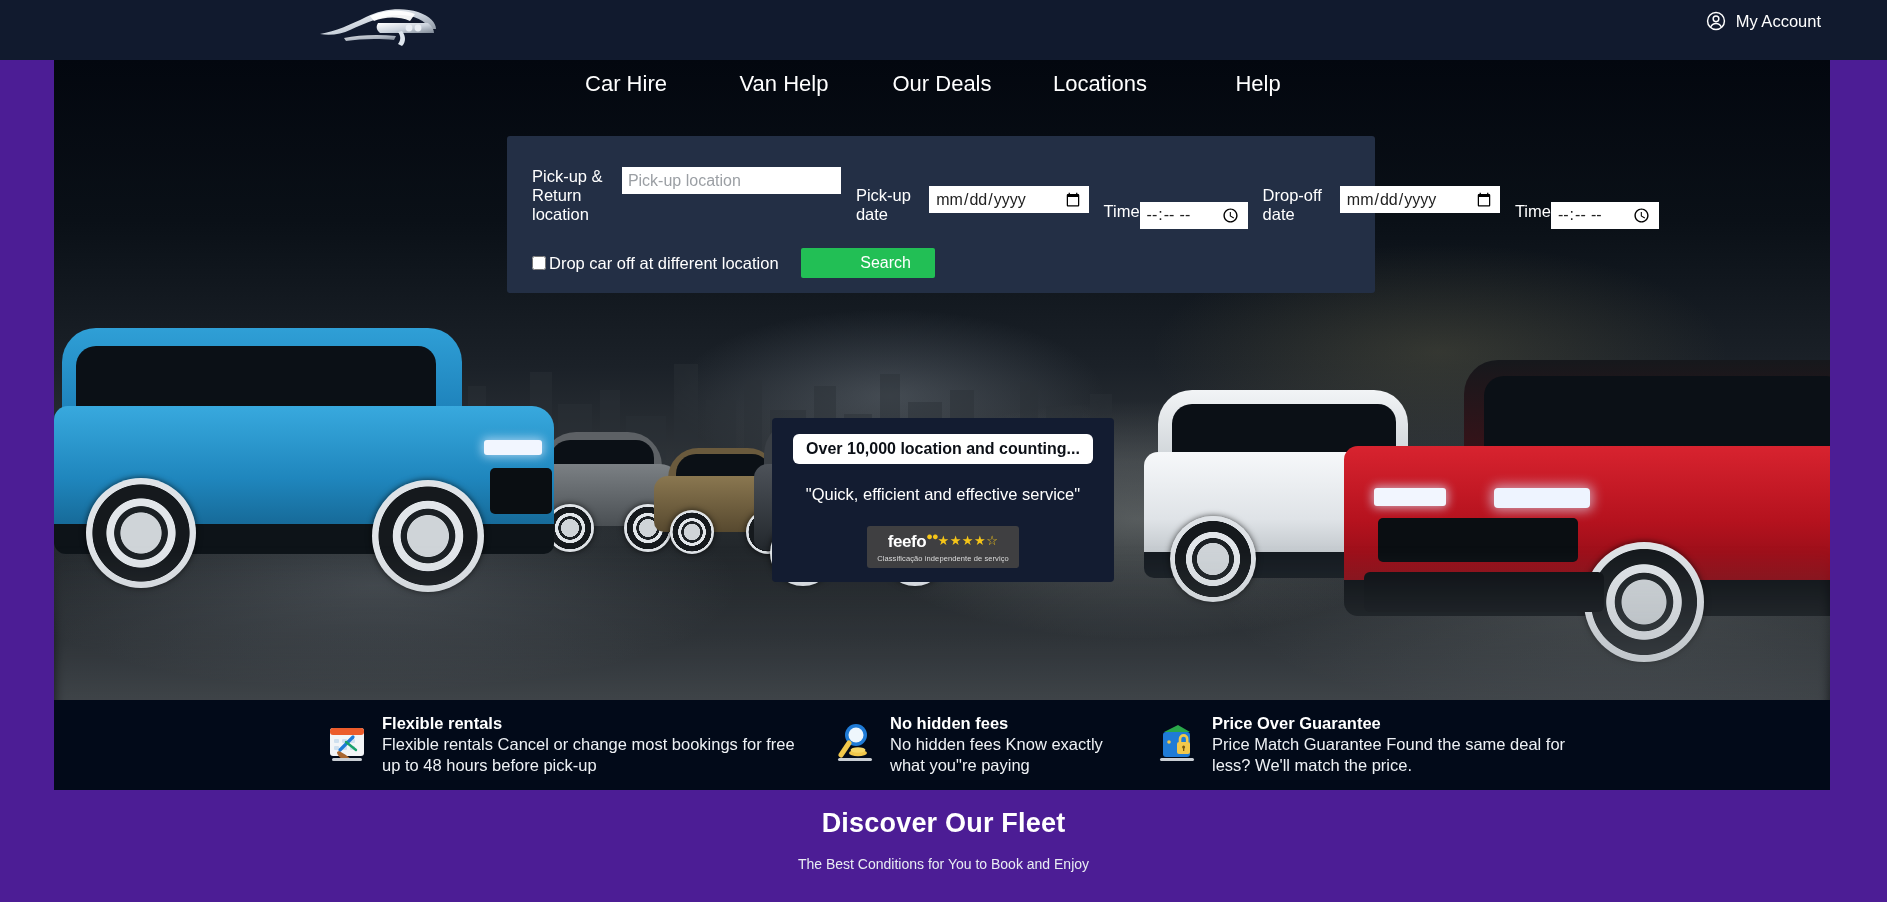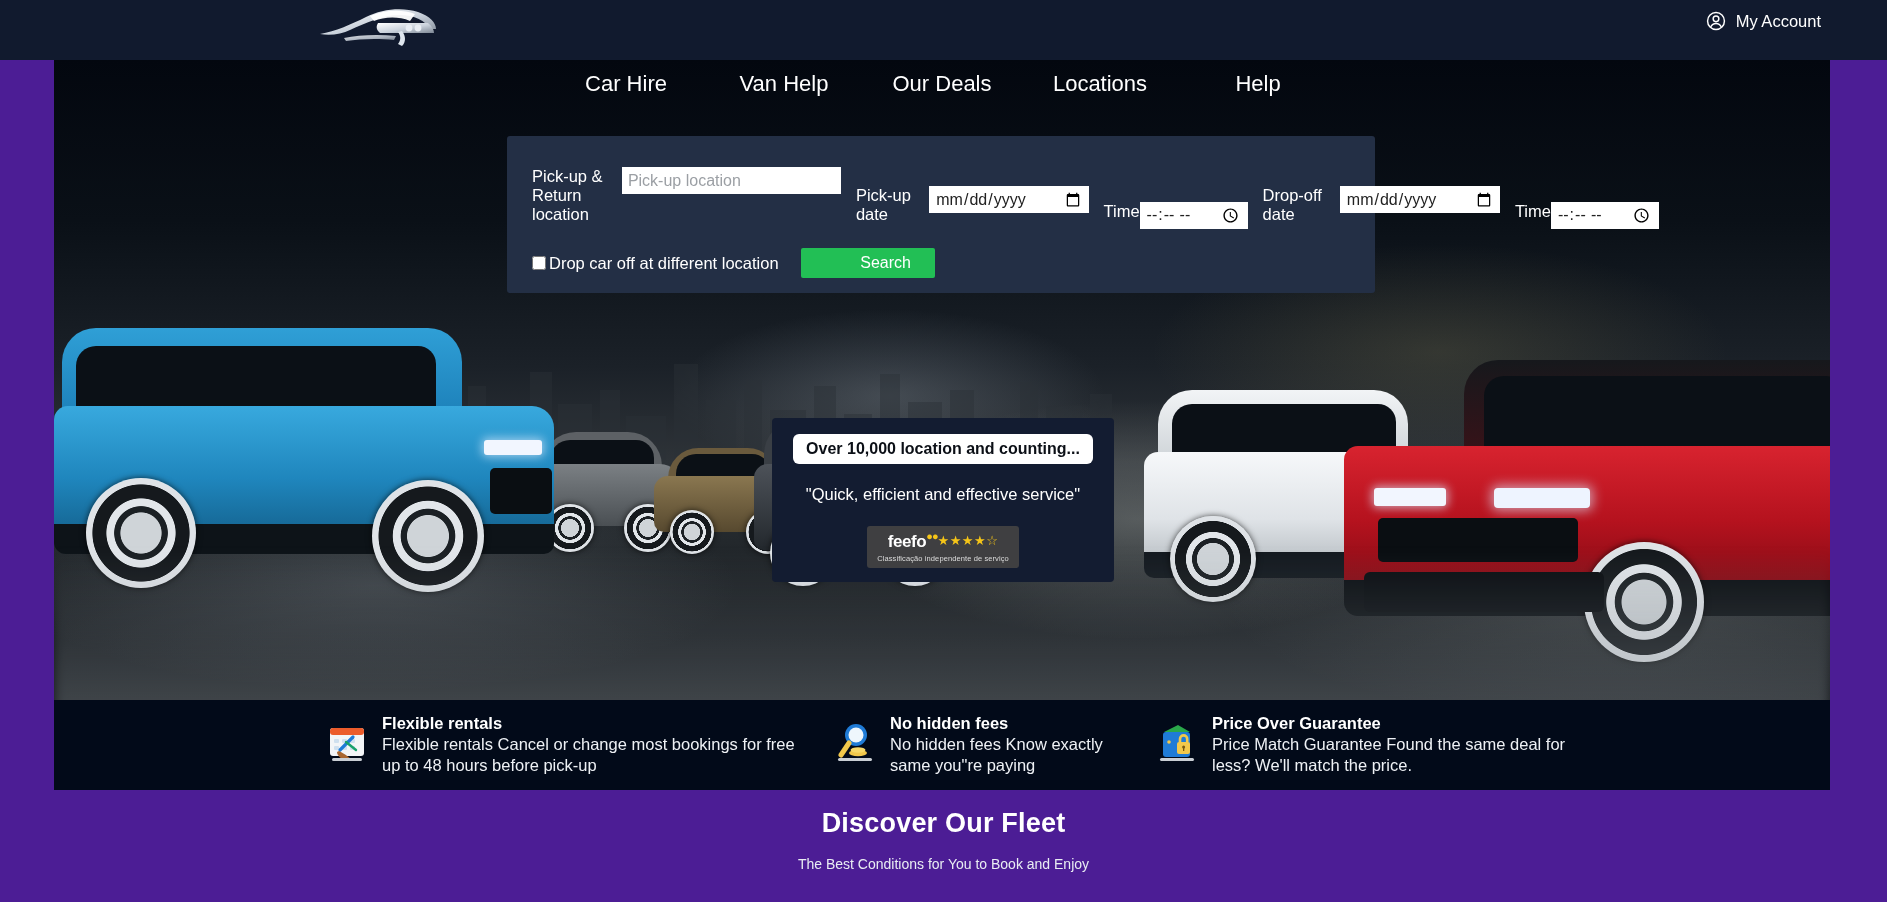--- a/index.html
+++ b/index.html
@@ -463,21 +463,21 @@
           <circle cx="22" cy="15" r="11" fill="#1f7bd6"></circle>
           <circle cx="22" cy="15" r="7.5" fill="#eef6fc"></circle>
           <path d="M15 23 L7 35" stroke="#f2c84b" stroke-width="5" stroke-linecap="round"></path>
           <ellipse cx="24" cy="33" rx="9" ry="3.2" fill="#f2c84b"></ellipse>
           <ellipse cx="24" cy="30" rx="7.5" ry="2.8" fill="#f7d868"></ellipse>
           <rect x="4" y="38" width="34" height="3" rx="1.5" fill="#c9ced4"></rect>
         </svg>
       </div>
       <div class="feat-text">
         <h4>No hidden fees</h4>
-        <p>No hidden fees Know exactly same you"re paying</p>
+        <p>No hidden fees Know exactly what you"re paying</p>
       </div>
     </div>
 
     <div class="feature" id="feat-2">
       <div class="feat-icon">
         <svg viewBox="0 0 44 44" width="44" height="44">
           <path d="M8 12 L22 5 L34 12 Z" fill="#2aa84a"></path>
           <rect x="7" y="12" width="27" height="25" rx="3" fill="#1f7bd6"></rect>
           <circle cx="13" cy="22" r="1.8" fill="#f2c84b"></circle>
           <rect x="21" y="22" width="13" height="12" rx="2" fill="#f2c84b"></rect>

